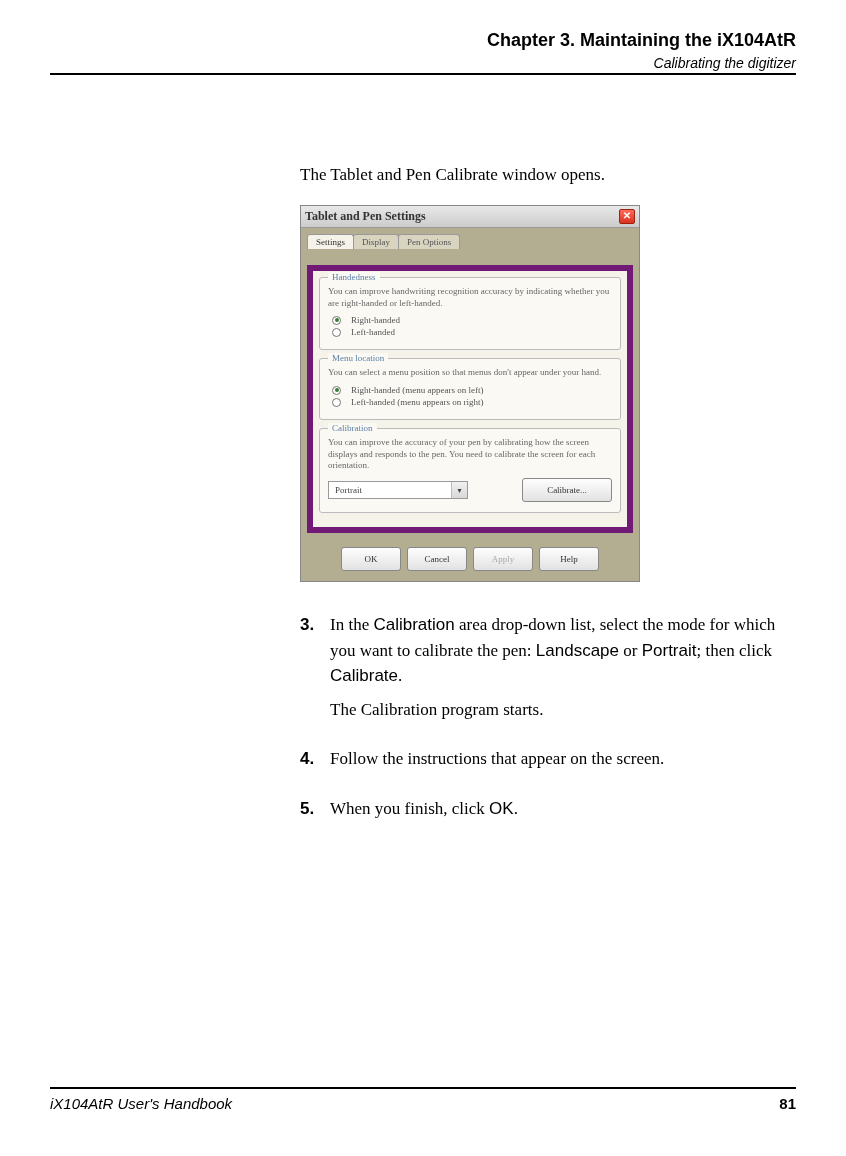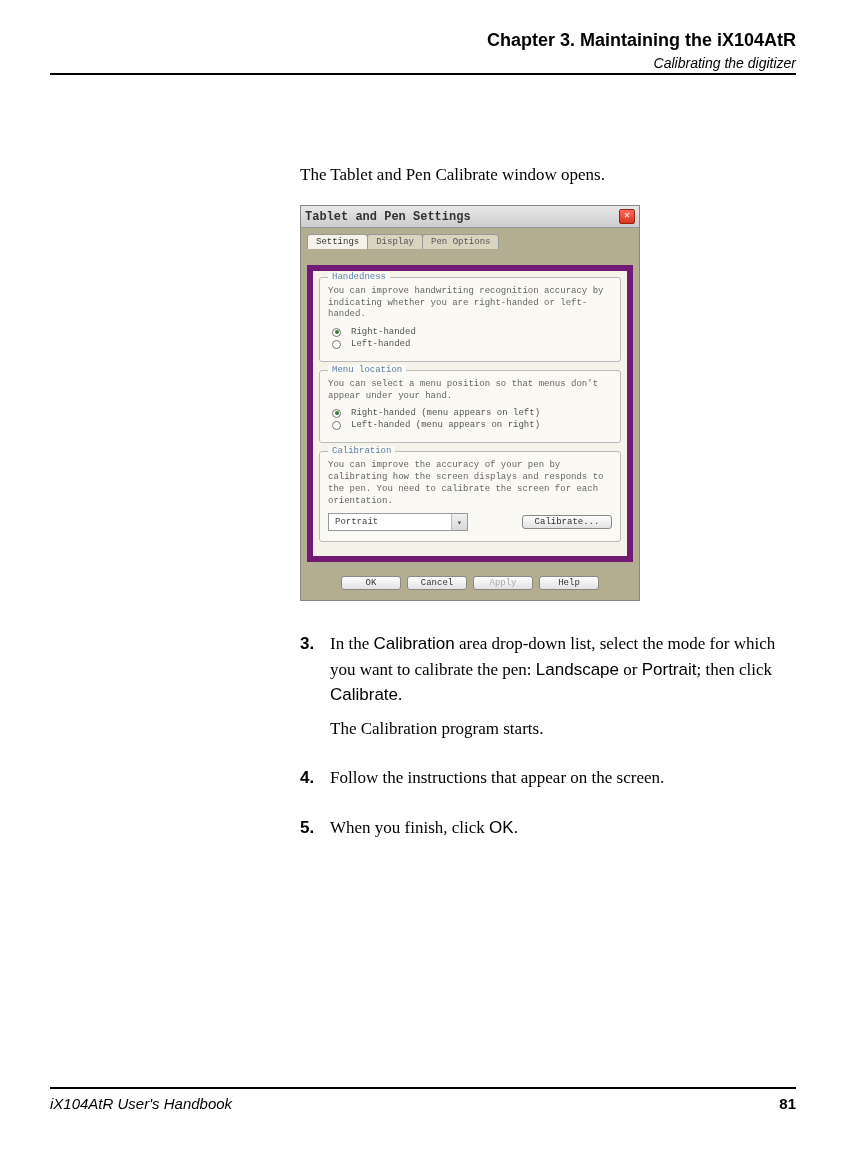--- a/index.html
+++ b/index.html
@@ -35,21 +35,21 @@
       margin-right: 10px;
     }
     .intro-text {
       font-size: 17px;
       margin-bottom: 20px;
     }
     .dialog-img {
       width: 340px;
       border: 1px solid #888;
       background: #b3ae91;
-      font-family: Liberation Mono, monospace;
+      font-family: Liberation Serif, serif;
       font-size: 10px;
       color: #444;
       margin-bottom: 30px;
     }
     .titlebar {
       display: flex;
       align-items: center;
       justify-content: space-between;
       background: linear-gradient(to bottom, #e8e8e8 0%, #cccccc 100%);
       padding: 3px 4px;
@@ -172,21 +172,21 @@
       display: flex;
       align-items: center;
       justify-content: center;
       font-size: 8px;
       color: #444;
     }
     .winbtn {
       border: 1px solid #888;
       background: linear-gradient(to bottom,#fefefe,#e2e2e2);
       border-radius: 3px;
-      height: 14px;
+      height: 24px;
       min-width: 70px;
       font-size: 9px;
       display: inline-flex;
       align-items: center;
       justify-content: center;
       color: #333;
     }
     .winbtn.disabled { color: #aaa; }
     .btnrow {
       display: flex;

